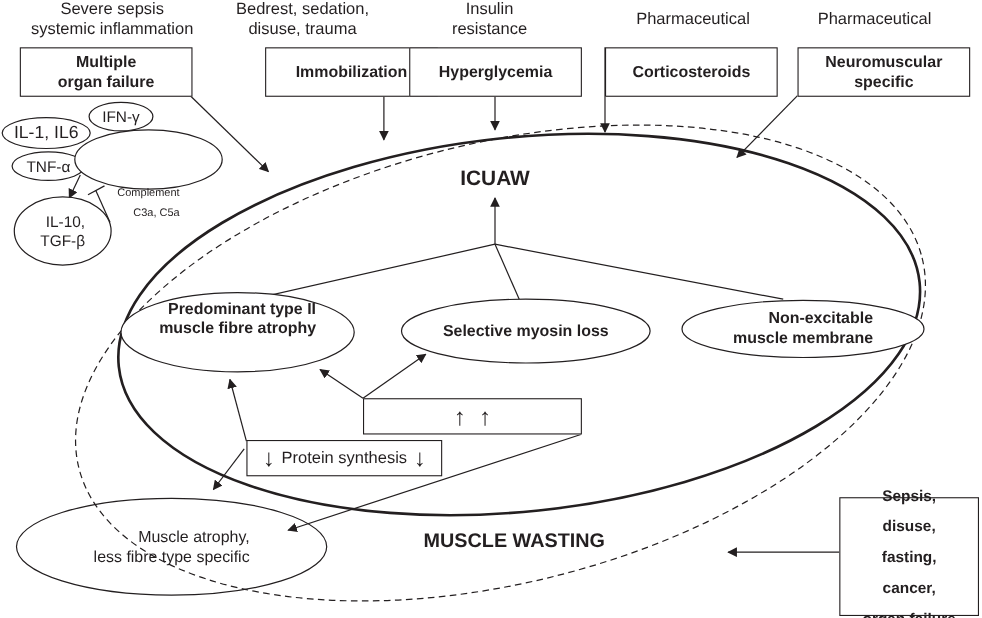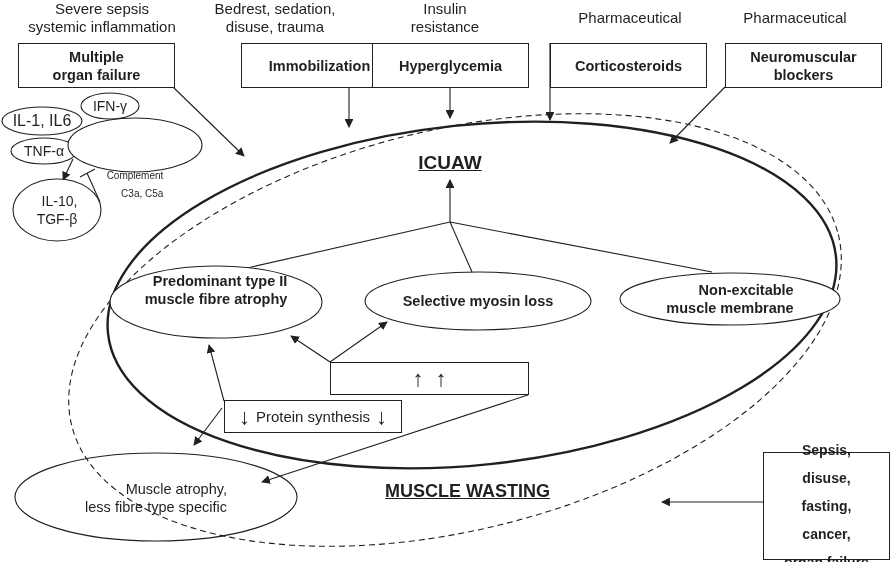--- a/index.html
+++ b/index.html
@@ -2,21 +2,21 @@
 <html><head>
 <meta charset="utf-8">
 <style>
   html, body { margin: 0; padding: 0; background: #ffffff; }
   body { width: 893px; height: 562px; position: relative; overflow: hidden; font-family: "Liberation Sans", sans-serif; color: #231f20; }
   svg { position: absolute; left: 0; top: 0; }
   .lbl { position: absolute; text-align: center; font-size: 15px; line-height: 18px; color: #231f20; font-family: "Liberation Sans", sans-serif; white-space: nowrap; }
   .box { position: absolute; border: 1.3px solid #231f20; background: #fff; display: flex; align-items: center; justify-content: center; text-align: center; font-weight: bold; font-size: 14.5px; line-height: 18px; box-sizing: border-box; font-family: "Liberation Sans", sans-serif; }
   .ell { position: absolute; display: flex; align-items: center; justify-content: center; text-align: right; font-size: 14.5px; line-height: 18px; font-family: "Liberation Sans", sans-serif; white-space: nowrap; }
   .bold { font-weight: bold; }
-  .big { font-weight: bold; font-size: 19px; text-decoration: underline; }
+  .big { font-weight: bold; font-size: 19px; }
   .pbox { position: absolute; border: 1.3px solid #231f20; background: #fff; box-sizing: border-box; display: flex; align-items: center; justify-content: center; font-size: 15px; font-family: "Liberation Sans", sans-serif; white-space: nowrap; }
   .arr { font-size: 22px; font-weight: bold; margin: 0 6px; line-height: 18px; }
 </style>
 </head>
 <body>
 
 <svg width="893" height="562" viewBox="0 0 893 562">
   <defs>
     <marker id="ah" viewBox="0 0 10 10" refX="9" refY="5" markerWidth="8" markerHeight="8" orient="auto-start-reverse">
       <path d="M0,0 L10,5 L0,10 z" fill="#231f20"></path>
@@ -71,21 +71,21 @@
 resistance</div>
 <div class="lbl" style="left:555px;top:9px;width:150px;">Pharmaceutical</div>
 <div class="lbl" style="left:720px;top:9px;width:150px;">Pharmaceutical</div>
 
 <div class="box" style="left:18px;top:43px;width:157px;height:45px;white-space:pre;">Multiple
 organ failure</div>
 <div class="box" style="left:193px;top:43px;width:157px;height:45px;margin-left:48px;">Immobilization</div>
 <div class="box" style="left:372px;top:43px;width:157px;height:45px;">Hyperglycemia</div>
 <div class="box" style="left:550px;top:43px;width:157px;height:45px;">Corticosteroids</div>
 <div class="box" style="left:725px;top:43px;width:157px;height:45px;white-space:pre;">Neuromuscular
-blockers</div>
+specific</div>
 
 <div class="ell" style="left:2px;top:107px;width:80px;height:28px;font-size:16px;">IL-1, IL6</div>
 <div class="ell" style="left:81px;top:93px;width:58px;height:26px;font-size:14px;">IFN-γ</div>
 <div class="ell" style="left:11px;top:138px;width:66px;height:26px;font-size:14px;">TNF-α</div>
 <div class="ell" style="left:68px;top:118px;width:134px;height:54px;font-size:10px;white-space:pre;margin-top:40px;">Complement
 C3a, C5a</div>
 <div class="ell" style="left:13px;top:179px;width:88px;height:62px;font-size:14px;white-space:pre;">IL-10,
 TGF-β</div>
 
 <div class="lbl big" style="left:390px;top:154px;width:120px;">ICUAW</div>

